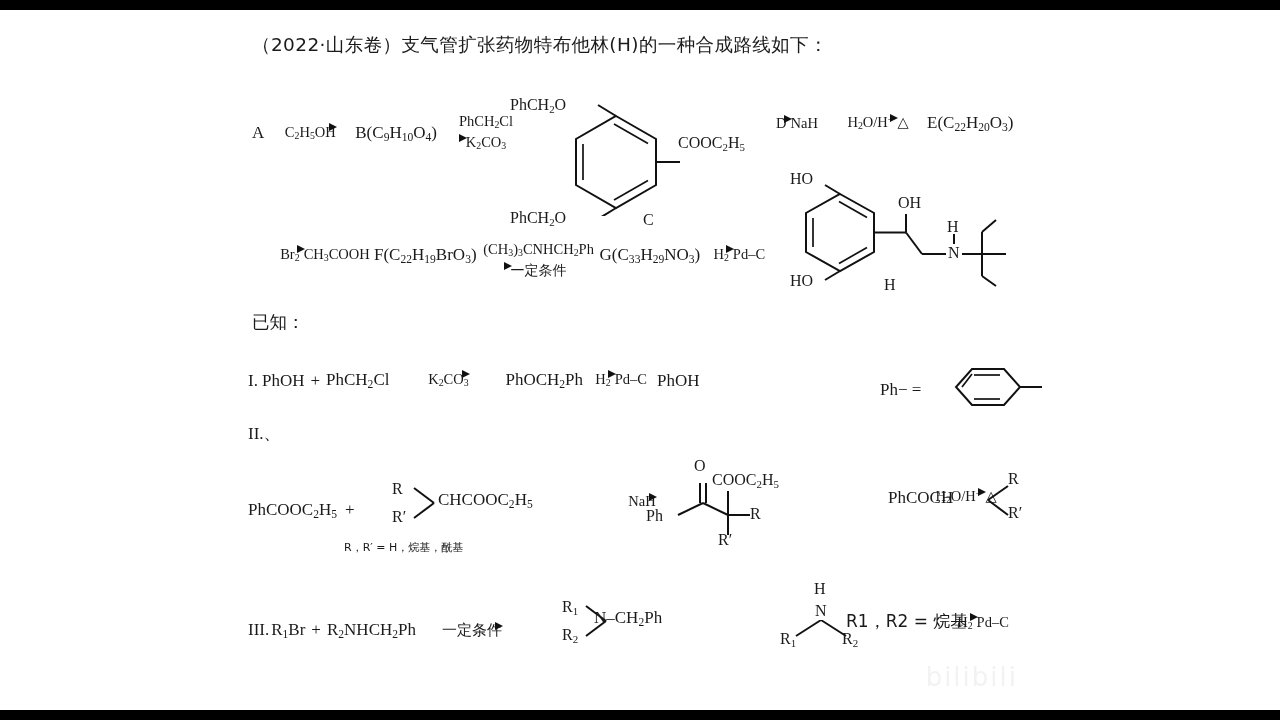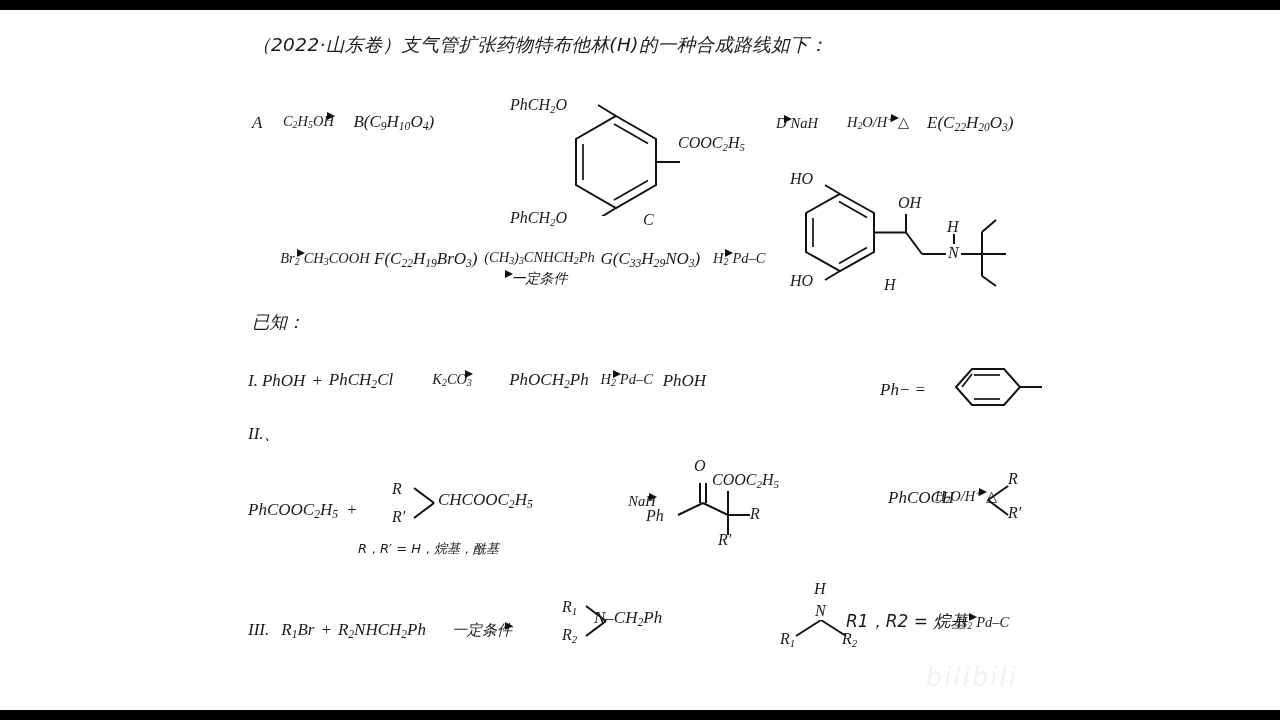--- a/index.html
+++ b/index.html
@@ -7,21 +7,21 @@
     width:1280px;height:720px;
     background:#ffffff;
     font-family:"Liberation Serif","DejaVu Serif",serif;
     color:#1a1a1a;
     position:relative;
     overflow:hidden;
   }
   .bar{position:absolute;left:0;width:1280px;height:10px;background:#000;}
   .bar.top{top:0;}
   .bar.bottom{bottom:0;}
-  .page{position:absolute;left:0;top:10px;width:1036px;height:700px;font-style:italic;}
+  .page{position:absolute;left:0;top:10px;width:1036px;height:700px;}
   .abs{position:absolute;}
   .ser{font-family:"Liberation Serif","DejaVu Serif",serif;}
   .nowrap{white-space:nowrap;}
   sub{font-size:.68em;vertical-align:-0.25em;}
   sup{font-size:.68em;vertical-align:0.45em;}
 
   
   .title{
     left:252px;top:22px;
     font-size:18.5px;
@@ -67,20 +67,25 @@
   <div class="row" style="left:252px;top:102px;">
     <span class="term ser">A</span>
 
     <span class="arrow" style="width:86px;margin:0 2px 0 3px;">
       <span class="above ser">C<sub>2</sub>H<sub>5</sub>OH</span>
       <span class="shaft"></span>
     </span>
 
     <span class="term ser">B(C<sub>9</sub>H<sub>10</sub>O<sub>4</sub>)</span>
 
+    <span class="arrow" style="width:88px;margin:0 2px 0 5px;">
+      <span class="above ser">PhCH<sub>2</sub>Cl</span>
+      <span class="shaft"></span>
+      <span class="below ser">K<sub>2</sub>CO<sub>3</sub></span>
+    </span>
   </div>
 
   
   <div class="abs" style="left:528px;top:76px;">
     <svg width="250" height="130" viewBox="0 0 250 130">
 
       <polygon points="88,30 128,53 128,99 88,122 48,99 48,53" fill="none" stroke="#111" stroke-width="2"></polygon>
 
       <line x1="55" y1="58" x2="55" y2="94" stroke="#111" stroke-width="1.7"></line>
       <line x1="86" y1="38" x2="120" y2="57.5" stroke="#111" stroke-width="1.7"></line>
@@ -112,21 +117,21 @@
   </div>
 
   
   <div class="row" style="left:248px;top:222px;">
     <span class="arrow" style="width:94px;margin-right:2px;">
       <span class="above ser">Br<sub>2</sub></span>
       <span class="shaft"></span>
       <span class="below ser">CH<sub>3</sub>COOH</span>
     </span>
     <span class="term ser">F(C<sub>22</sub>H<sub>19</sub>BrO<sub>3</sub>)</span>
-    <span class="arrow" style="width:118px;margin:16px 2px 0 3px;">
+    <span class="arrow" style="width:118px;margin:8px 2px 0 3px;">
       <span class="above ser">(CH<sub>3</sub>)<sub>3</sub>CNHCH<sub>2</sub>Ph</span>
       <span class="shaft"></span>
       <span class="below cn" style="font-size:14px;">一定条件</span>
     </span>
     <span class="term ser">G(C<sub>33</sub>H<sub>29</sub>NO<sub>3</sub>)</span>
     <span class="arrow" style="width:66px;margin:0 2px 0 6px;">
       <span class="above ser">H<sub>2</sub></span>
       <span class="shaft"></span>
       <span class="below ser">Pd–C</span>
     </span>
@@ -256,25 +261,25 @@
   <div class="abs" style="left:888px;top:478px;">
     <span class="abs ser term" style="left:0;top:0;">PhCOCH</span>
     <svg class="abs" style="left:98px;top:-10px;" width="26" height="44" viewBox="0 0 26 44">
       <line x1="2" y1="22" x2="22" y2="8" stroke="#111" stroke-width="2"></line>
       <line x1="2" y1="22" x2="22" y2="37" stroke="#111" stroke-width="2"></line>
     </svg>
     <span class="abs ser struct-lbl" style="left:120px;top:-18px;">R</span>
     <span class="abs ser struct-lbl" style="left:120px;top:16px;">R′</span>
   </div>
 
-  <div class="abs cn" style="left:358px;top:530px;font-size:13px;">R，R′ = H，烷基，酰基</div>
+  <div class="abs cn" style="left:344px;top:530px;font-size:11px;">R，R′ = H，烷基，酰基</div>
 
   
   <div class="row" style="left:248px;top:610px;">
-    <span class="sec-num ser" style="margin-right:12px;">III.</span>
+    <span class="sec-num ser" style="margin-right:2px;">III.</span>
     <span class="term ser">R<sub>1</sub>Br</span>
     <span class="term ser" style="margin:0 6px;">+</span>
     <span class="term ser">R<sub>2</sub>NHCH<sub>2</sub>Ph</span>
     <span class="arrow" style="width:108px;margin:0 3px 0 2px;">
       <span class="above cn" style="font-size:15px;">一定条件</span>
       <span class="shaft"></span>
     </span>
   </div>
 
   

